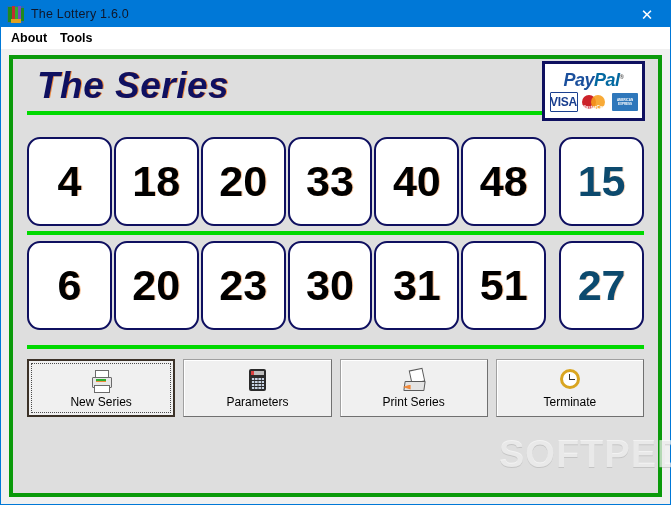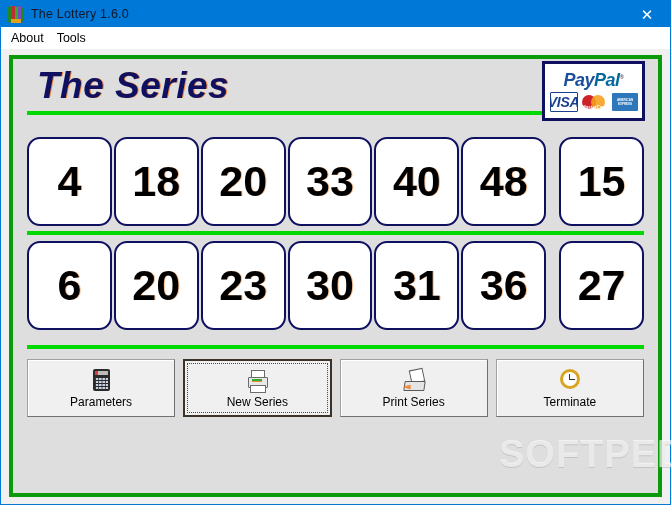--- a/index.html
+++ b/index.html
@@ -70,20 +70,21 @@
     align-items: center;
     padding-left: 6px;
     box-sizing: border-box;
     border-bottom: 1px solid #ffffff;
   }
   .menu-item {
     font-size: 12.5px;
     color: #000000;
     padding: 2px 9px 2px 4px;
     white-space: nowrap;
+    font-weight: bold;
   }
 
   
   .client {
     position: relative;
     height: calc(505px - 26px - 22px - 2px);
     background: #f0f0f0;
     box-sizing: border-box;
     padding: 6px 8px 7px 8px;
   }
@@ -168,22 +169,21 @@
     font-weight: bold;
     overflow: hidden;
     position: relative;
   }
   .card-visa {
     background: #ffffff;
     border: 1px solid #1a3f8f;
   }
   .card-visa .v {
     color: #1a3f8f;
-    font-style: italic;
-    font-size: 14px;
+    font-size: 12px;
     letter-spacing: -0.3px;
   }
   .card-mc { background: #ffffff; position: relative; }
   .card-mc .c1, .card-mc .c2 {
     position: absolute; top: 2px; width: 14px; height: 14px; border-radius: 50%;
   }
   .card-mc .c1 { left: 0px; background: #cc2229; }
   .card-mc .c2 { left: 9px; background: #f79e1b; opacity: .88; }
   .card-mc .mcl {
     position: absolute; bottom: 1px; left: 0; right: 0; text-align: center;
@@ -222,21 +222,21 @@
     display: flex;
     align-items: center;
     justify-content: center;
     font-size: 43px;
     font-weight: bold;
     color: #000000;
     margin-right: 2px;
     text-shadow: 1px 0 0 rgba(240,138,60,0.55);
   }
   .num-box.special {
-    color: #000000;
+    color: #0c4a6e;
     margin-right: 0;
     margin-left: 11px;
     text-shadow: 1px 0 0 rgba(240,138,60,0.35);
   }
 
   
   .button-bar {
     display: flex;
     padding: 10px 14px 0 14px;
     box-sizing: border-box;
@@ -443,51 +443,51 @@
       </div>
 
       <div class="rule"></div>
 
       <div class="num-row">
         <div class="num-box">6</div>
         <div class="num-box">20</div>
         <div class="num-box">23</div>
         <div class="num-box">30</div>
         <div class="num-box">31</div>
-        <div class="num-box">36</div>
+        <div class="num-box">51</div>
         <div class="num-box special">27</div>
       </div>
 
       <div class="rule" style="margin-top:10px;"></div>
 
       <div class="button-bar">
-
-        <div class="tbutton">
-          <span class="btn-icon ic-calc">
-            <span class="shell"></span>
-              <span class="scr"></span>
-              <span class="red"></span>
-              <span class="keys"></span>
-          </span>
-          <span class="btn-label">Parameters</span>
-        </div>
 
         <div class="tbutton focused">
           <span class="focus-ring"></span>
           <span class="btn-icon ic-printer">
             <span class="paper"></span>
               <span class="body"></span>
             <span class="stripe"></span>
               <span class="stripe2"></span>
               <span class="out"></span>
           </span>
           <span class="btn-label">New Series</span>
         </div>
 
         <div class="tbutton">
+          <span class="btn-icon ic-calc">
+            <span class="shell"></span>
+              <span class="scr"></span>
+              <span class="red"></span>
+              <span class="keys"></span>
+          </span>
+          <span class="btn-label">Parameters</span>
+        </div>
+
+        <div class="tbutton">
           <span class="btn-icon ic-print2">
             <span class="sheet"></span>
               <span class="tray"></span>
               <span class="arrow"></span>
           </span>
           <span class="btn-label">Print Series</span>
         </div>
 
         <div class="tbutton">
           <span class="btn-icon ic-clock">

